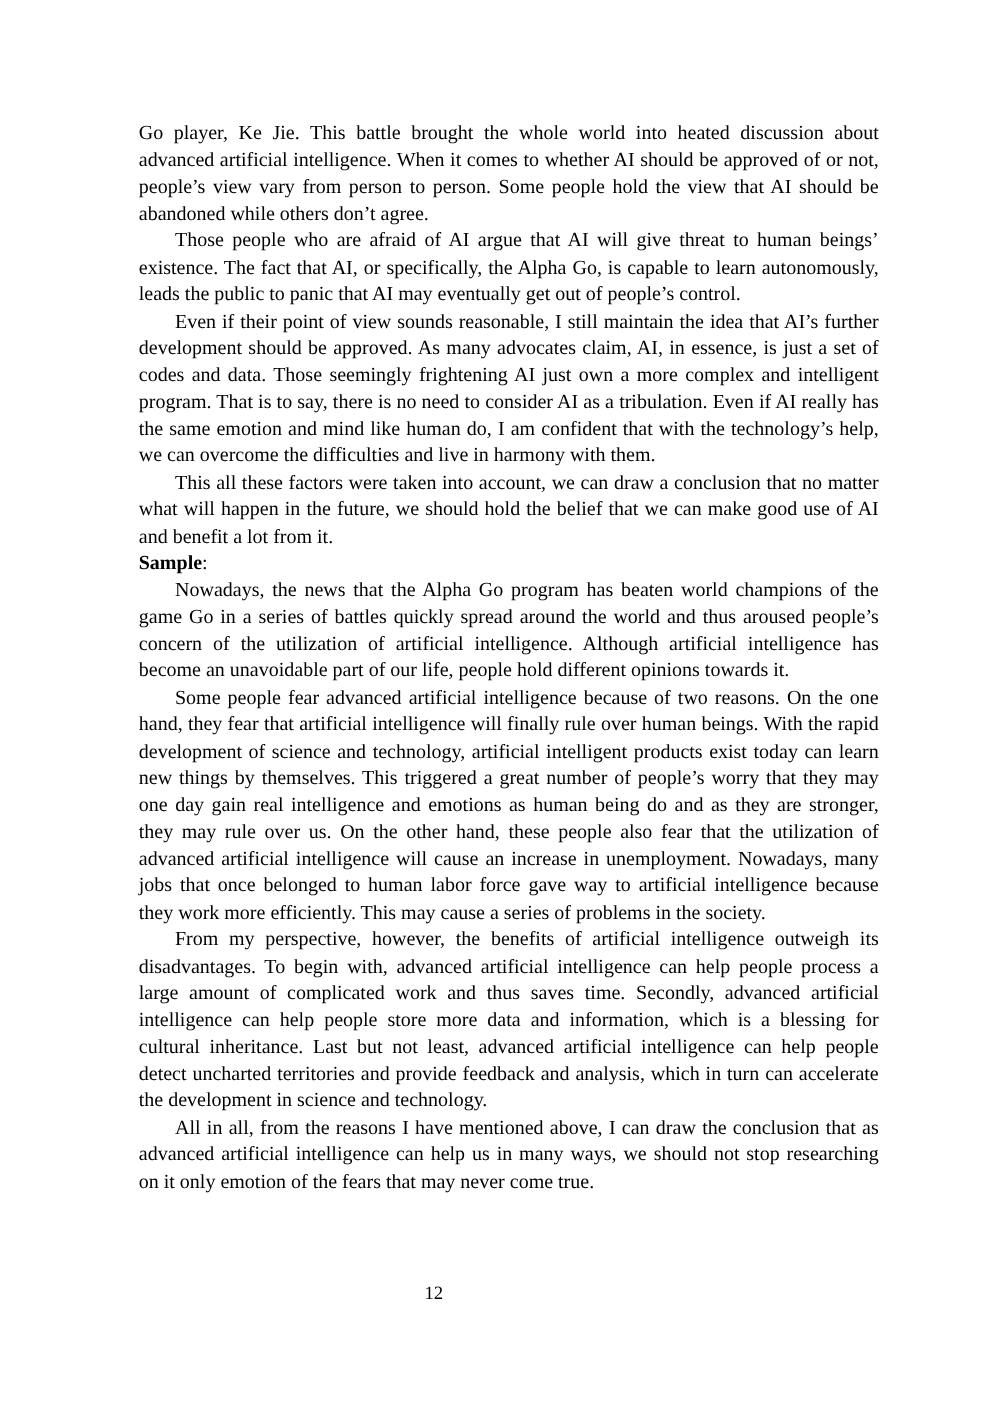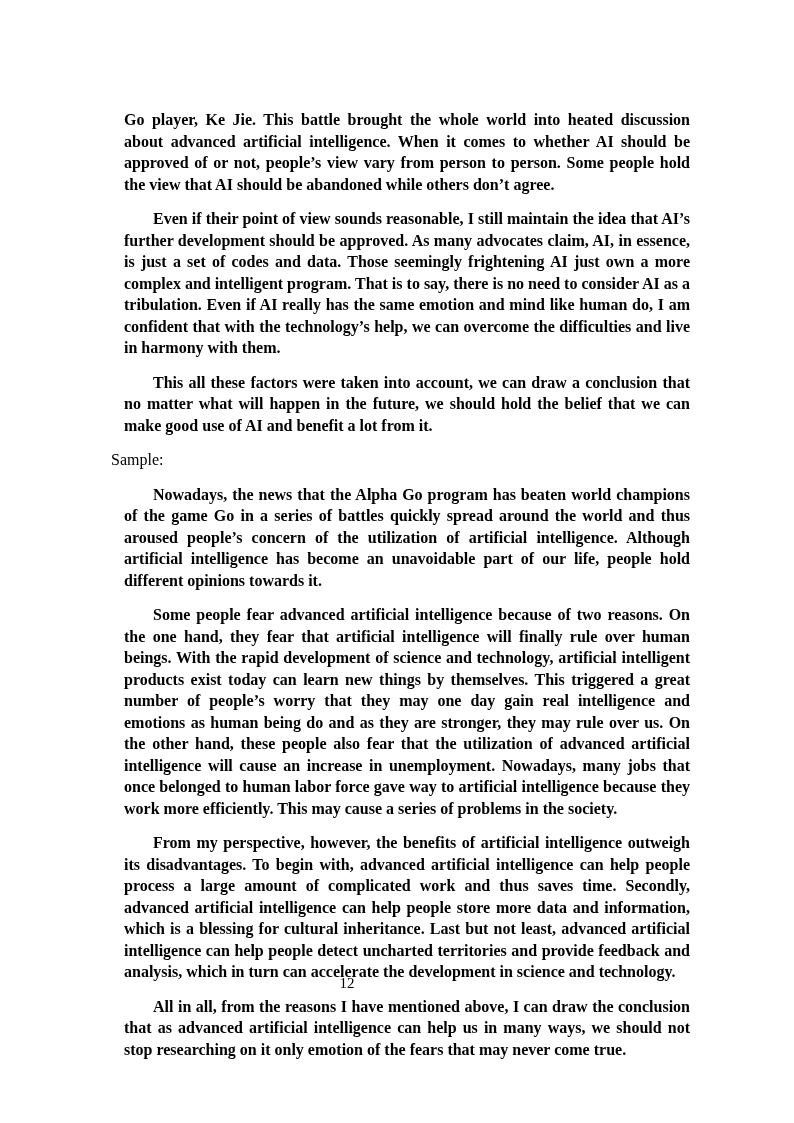--- a/index.html
+++ b/index.html
@@ -19,57 +19,57 @@
   .content {
     position: absolute;
     left: 111px;
     top: 96px;
     width: 592px;
     font-size: 16px;
     line-height: 21.5px;
     text-align: justify;
   }
   .para {
-    margin: 13px;
+    margin: 0;
     padding: 0;
     text-indent: 29px;
-    font-weight: bold;
   }
   .para.no-indent {
     text-indent: 0;
   }
   .heading {
     margin: 0;
     padding: 0;
     text-indent: 0;
     text-align: left;
   }
   .heading .bold-part {
-    font-weight: normal;
+    font-weight: bold;
     margin-top: 24px;
   }
   .heading .colon-part {
     font-weight: normal;
   }
   .page-number {
     position: absolute;
-    top: 974px;
+    top: 1026px;
     left: 0;
     width: 694px;
     text-align: center;
     font-size: 15px;
     line-height: 18px;
   }
 </style>
 </head>
 <body>
 
 <div class="page">
   <div class="content">
     <p class="para no-indent">Go player, Ke Jie. This battle brought the whole world into heated discussion about advanced artificial intelligence. When it comes to whether AI should be approved of or not, people’s view vary from person to person. Some people hold the view that AI should be abandoned while others don’t agree.</p>
+    <p class="para">Those people who are afraid of AI argue that AI will give threat to human beings’ existence. The fact that AI, or specifically, the Alpha Go, is capable to learn autonomously, leads the public to panic that AI may eventually get out of people’s control.</p>
     <p class="para">Even if their point of view sounds reasonable, I still maintain the idea that AI’s further development should be approved. As many advocates claim, AI, in essence, is just a set of codes and data. Those seemingly frightening AI just own a more complex and intelligent program. That is to say, there is no need to consider AI as a tribulation. Even if AI really has the same emotion and mind like human do, I am confident that with the technology’s help, we can overcome the difficulties and live in harmony with them.</p>
     <p class="para">This all these factors were taken into account, we can draw a conclusion that no matter what will happen in the future, we should hold the belief that we can make good use of AI and benefit a lot from it.</p>
     <p class="heading"><span class="bold-part">Sample</span><span class="colon-part">:</span></p>
     <p class="para">Nowadays, the news that the Alpha Go program has beaten world champions of the game Go in a series of battles quickly spread around the world and thus aroused people’s concern of the utilization of artificial intelligence. Although artificial intelligence has become an unavoidable part of our life, people hold different opinions towards it.</p>
     <p class="para">Some people fear advanced artificial intelligence because of two reasons. On the one hand, they fear that artificial intelligence will finally rule over human beings. With the rapid development of science and technology, artificial intelligent products exist today can learn new things by themselves. This triggered a great number of people’s worry that they may one day gain real intelligence and emotions as human being do and as they are stronger, they may rule over us. On the other hand, these people also fear that the utilization of advanced artificial intelligence will cause an increase in unemployment. Nowadays, many jobs that once belonged to human labor force gave way to artificial intelligence because they work more efficiently. This may cause a series of problems in the society.</p>
     <p class="para">From my perspective, however, the benefits of artificial intelligence outweigh its disadvantages. To begin with, advanced artificial intelligence can help people process a large amount of complicated work and thus saves time. Secondly, advanced artificial intelligence can help people store more data and information, which is a blessing for cultural inheritance. Last but not least, advanced artificial intelligence can help people detect uncharted territories and provide feedback and analysis, which in turn can accelerate the development in science and technology.</p>
     <p class="para">All in all, from the reasons I have mentioned above, I can draw the conclusion that as advanced artificial intelligence can help us in many ways, we should not stop researching on it only emotion of the fears that may never come true.</p>
   </div>
   <div class="page-number">12</div>
 </div>

